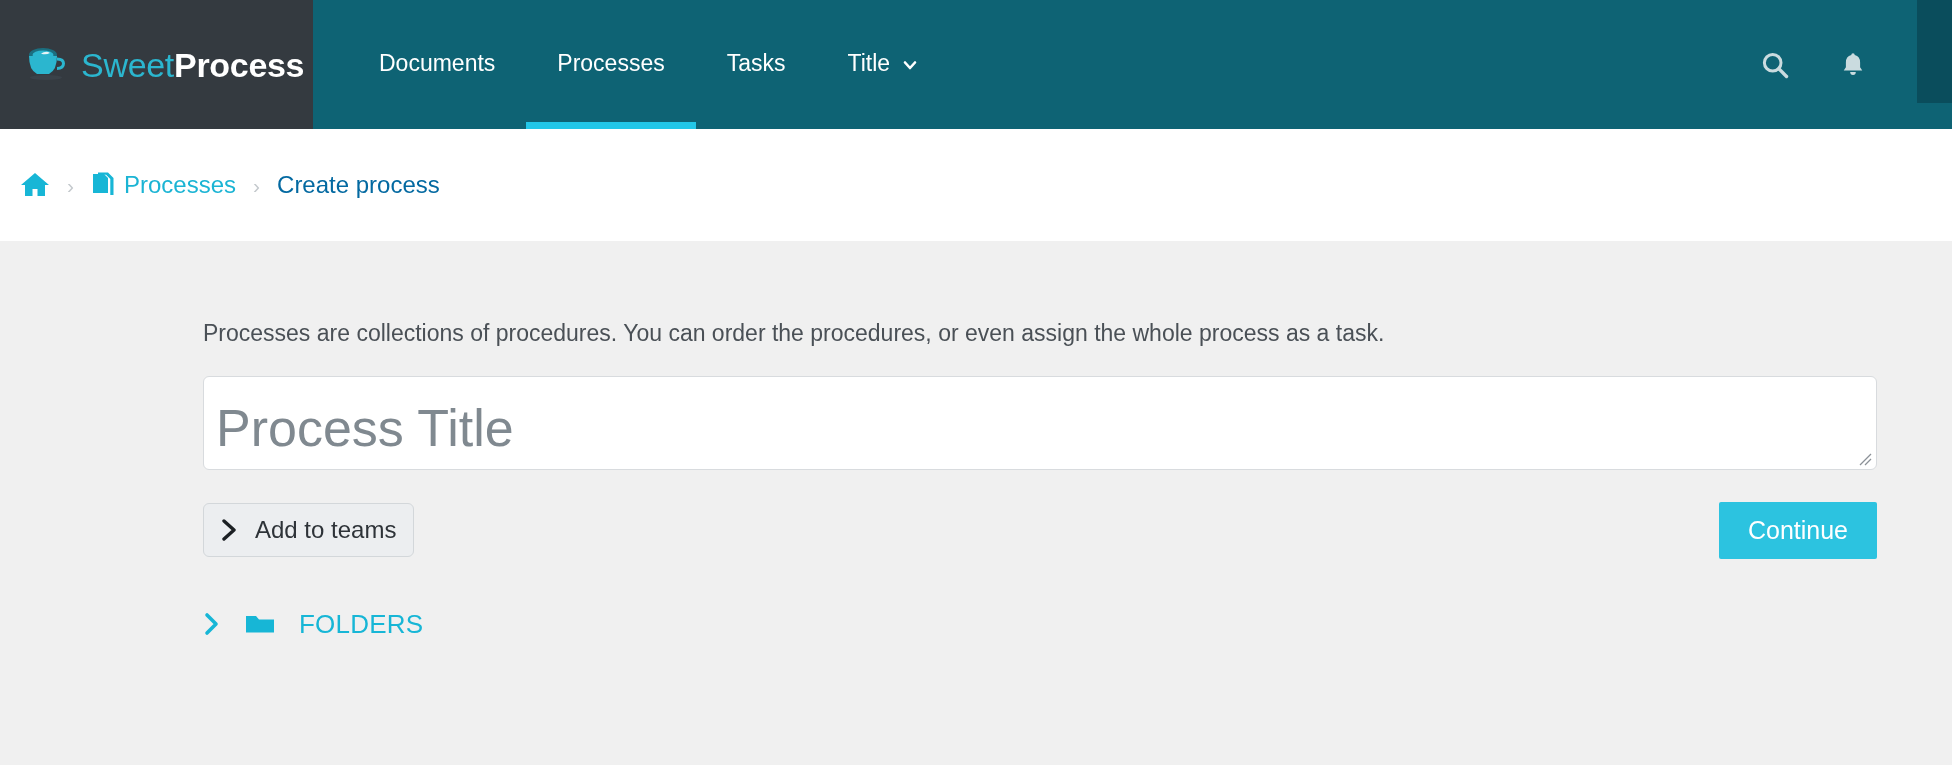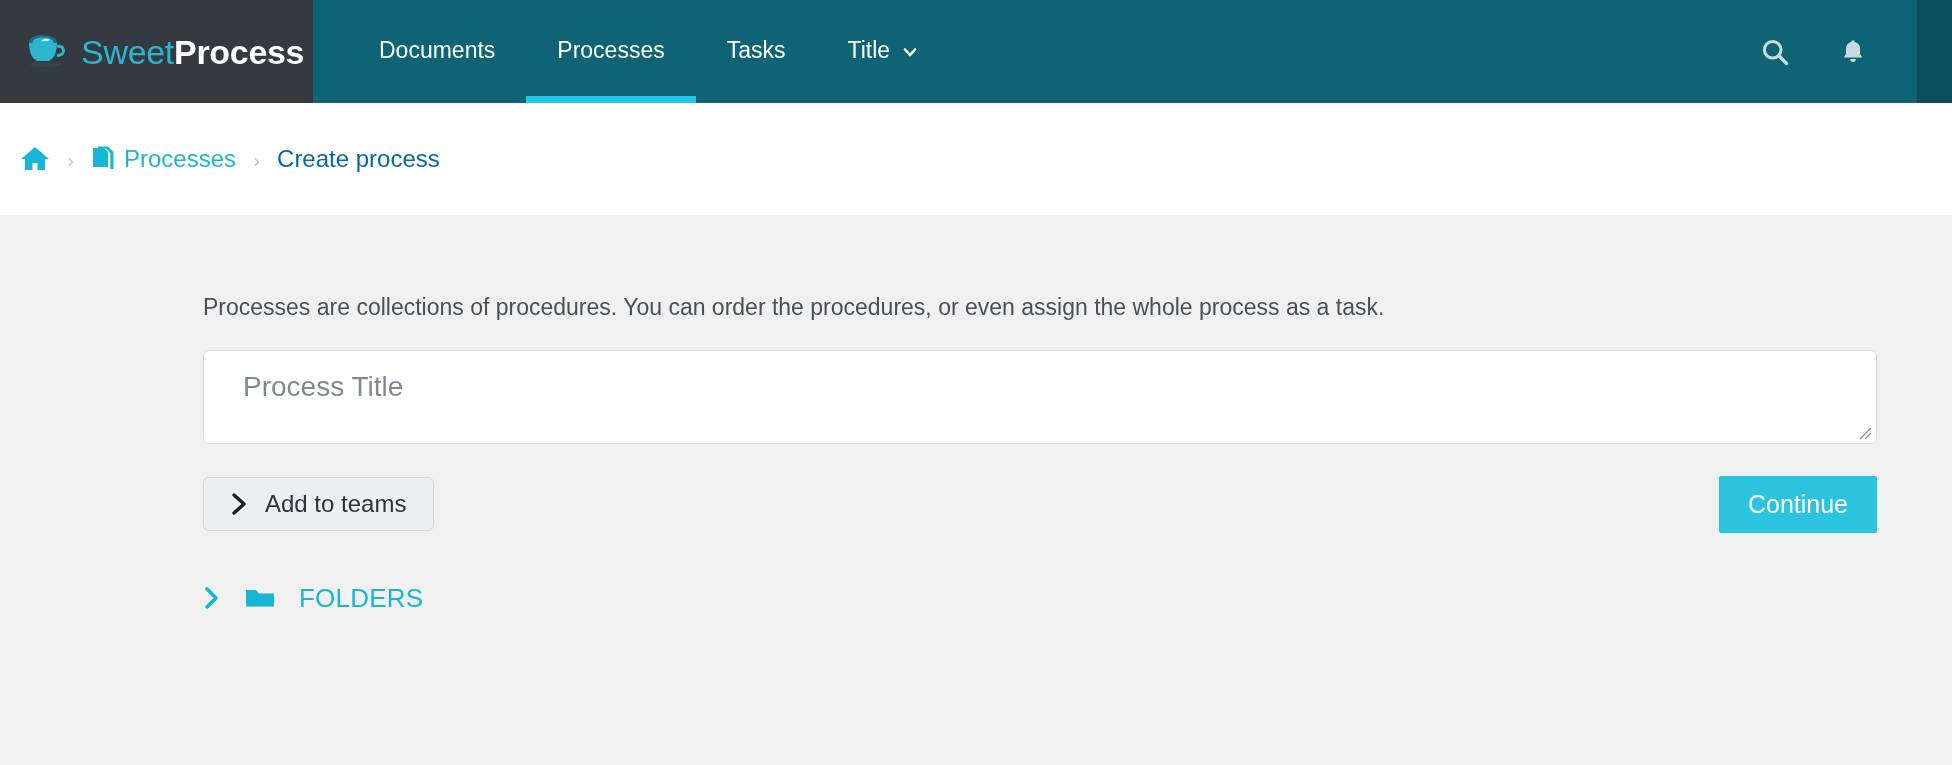--- a/index.html
+++ b/index.html
@@ -12,21 +12,21 @@
 
   body {
     font-family: "Liberation Sans", sans-serif;
     background: #f0f0f0;
     -webkit-font-smoothing: antialiased;
   }
 
   
   .topnav {
     position: relative;
-    height: 103px;
+    height: 129px;
     display: flex;
     align-items: stretch;
     background: #0e6374;
   }
 
   .brand-block {
     width: 313px;
     background: #343a40;
     display: flex;
     align-items: center;
@@ -171,23 +171,23 @@
   }
 
   .title-field {
     display: block;
     width: 1674px;
     height: 94px;
     background: #ffffff;
     border: 1px solid #d8dbde;
     border-radius: 6px;
     font-family: "Liberation Sans", sans-serif;
-    font-size: 28px;
+    font-size: 52px;
     color: #6b7279;
-    padding: 18px 39px;
+    padding: 18px 12px;
     resize: none;
     outline: none;
     overflow: hidden;
     line-height: 1.3;
   }
   .title-field::placeholder { color: #808990; opacity: 1; }
 
   .resize-grip {
     position: absolute;
     right: 4px;
@@ -206,21 +206,21 @@
     justify-content: space-between;
   }
 
   .teams-btn {
     display: inline-flex;
     align-items: center;
     gap: 17px;
     background: #eceef0;
     border: 1px solid #d3d7da;
     border-radius: 6px;
-    padding: 14px 27px;
+    padding: 14px 17px;
     font-size: 24px;
     color: #2e3338;
     cursor: pointer;
     font-family: "Liberation Sans", sans-serif;
     line-height: 1;
   }
 
   .continue-btn {
     background: #2cc3e0;
     border: none;

